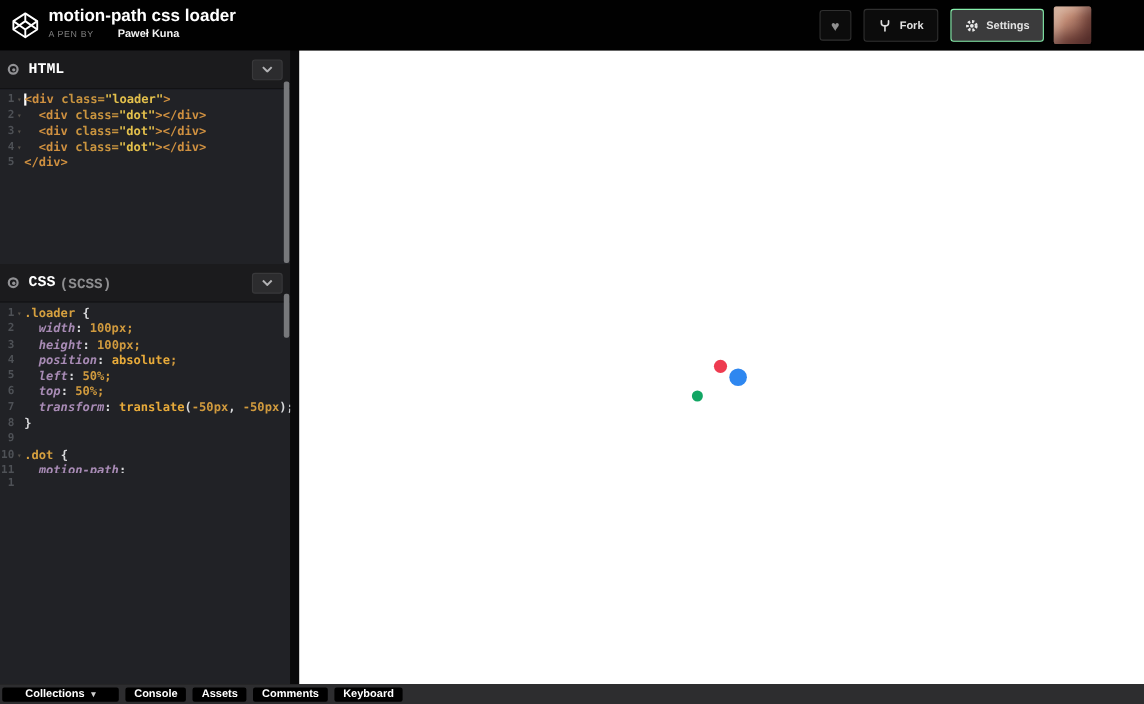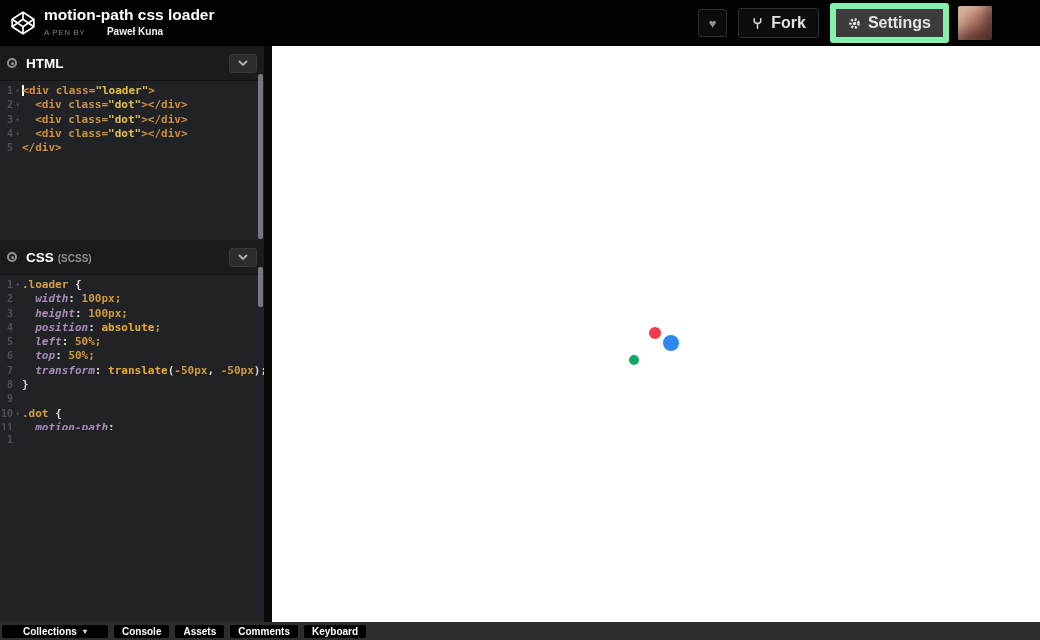--- a/index.html
+++ b/index.html
@@ -8,40 +8,40 @@
 
   
   .topbar{position:absolute;left:0;top:0;width:992px;height:46px;background:#010101;}
   .logo{position:absolute;left:10px;top:10px;width:26px;height:26px;}
   .title-block{position:absolute;left:44px;top:5px;}
   .pen-title{color:#fff;font-size:15.5px;font-weight:bold;line-height:19px;}
   .byline{margin-top:2px;font-size:8px;color:#7f7f7f;letter-spacing:.6px;}
   .byline .author{font-size:10px;color:#f2f2f2;font-weight:bold;letter-spacing:0;margin-left:19px;}
   .top-actions{position:absolute;right:0;top:0;height:46px;display:flex;align-items:center;gap:11px;padding-right:0;}
   .tbtn{height:28px;border-radius:3px;display:flex;align-items:center;gap:7px;padding:14px 12px;
-        color:#e3e3e3;font-size:16px;font-weight:bold;cursor:pointer;box-sizing:border-box;}
+        color:#e3e3e3;font-size:10px;font-weight:bold;cursor:pointer;box-sizing:border-box;}
   .tbtn.outline{background:#0c0c0c;border:1px solid #303030;}
-  .tbtn.gray{background:#3b3b3c;border:6px solid #86efac;}
+  .tbtn.gray{background:#3b3b3c;border:1px solid #86efac;}
   .tbtn.heart{width:29px;justify-content:center;padding:0;color:#8f8f8f;font-size:13px;}
   .avatar{width:34px;height:34px;margin-left:-2px;border-radius:2px;
           background:linear-gradient(135deg,#d8b49c 0%,#c08a74 35%,#8a5a4e 70%,#5e3c38 100%);
           box-shadow:inset -6px -8px 14px rgba(60,20,20,.5), inset 5px 4px 8px rgba(255,235,220,.35);}
 
   
   .editors{position:absolute;left:0;top:46px;width:264px;height:576px;background:#212226;}
   .divider{position:absolute;left:264px;top:46px;width:8px;height:576px;background:#0a0a0b;}
   .editor-section{position:relative;overflow:hidden;}
   .sec-html{height:194px;}
   .sec-css{height:190px;}
   .sec-js{height:192px;}
-  .sec-head{height:25px;background:#1b1b1d;border-bottom:1px solid #121214;display:flex;align-items:center;padding:17px 7px;box-sizing:border-box;}
+  .sec-head{height:25px;background:#1b1b1d;border-bottom:1px solid #121214;display:flex;align-items:center;padding:17px 7px;box-sizing:border-box;font-family:Liberation Mono, monospace;}
   .gear-mini{width:10px;height:10px;border:2px solid #929295;border-radius:50%;box-sizing:border-box;position:relative;flex:0 0 auto;}
   .gear-mini:after{content:"";position:absolute;left:1.5px;top:1.5px;width:3px;height:3px;background:#929295;border-radius:50%;}
   .sec-label{color:#fff;font-size:13.5px;font-weight:bold;margin-left:9px;}
-  .sec-sub{color:#8e8e90;font-size:10px;font-weight:bold;margin-left:4px;margin-top:2px;}
+  .sec-sub{color:#8e8e90;font-size:13px;font-weight:bold;margin-left:4px;margin-top:2px;}
   .collapse-btn{margin-left:auto;width:26px;height:17px;background:#2c2c2e;border:1px solid #39393b;border-radius:3px;
                 display:flex;align-items:center;justify-content:center;}
   .code{position:relative;font-family:"DejaVu Sans Mono",monospace;font-size:11px;font-weight:bold;
         line-height:14.3px;padding-top:3px;}
   .code-line{display:flex;height:14.3px;}
   .ln{width:13px;text-align:right;color:#4e5156;font-size:10px;flex:0 0 auto;}
   .fold{width:9px;color:#56524c;font-size:7px;text-align:center;line-height:14.3px;flex:0 0 auto;}
   .src{white-space:pre;}
   .caret{display:inline-block;width:1.5px;height:11px;background:#fff;vertical-align:-2px;margin-right:-1px;}
   .tok-t{color:#cf9040;margin-top:20px;}      

